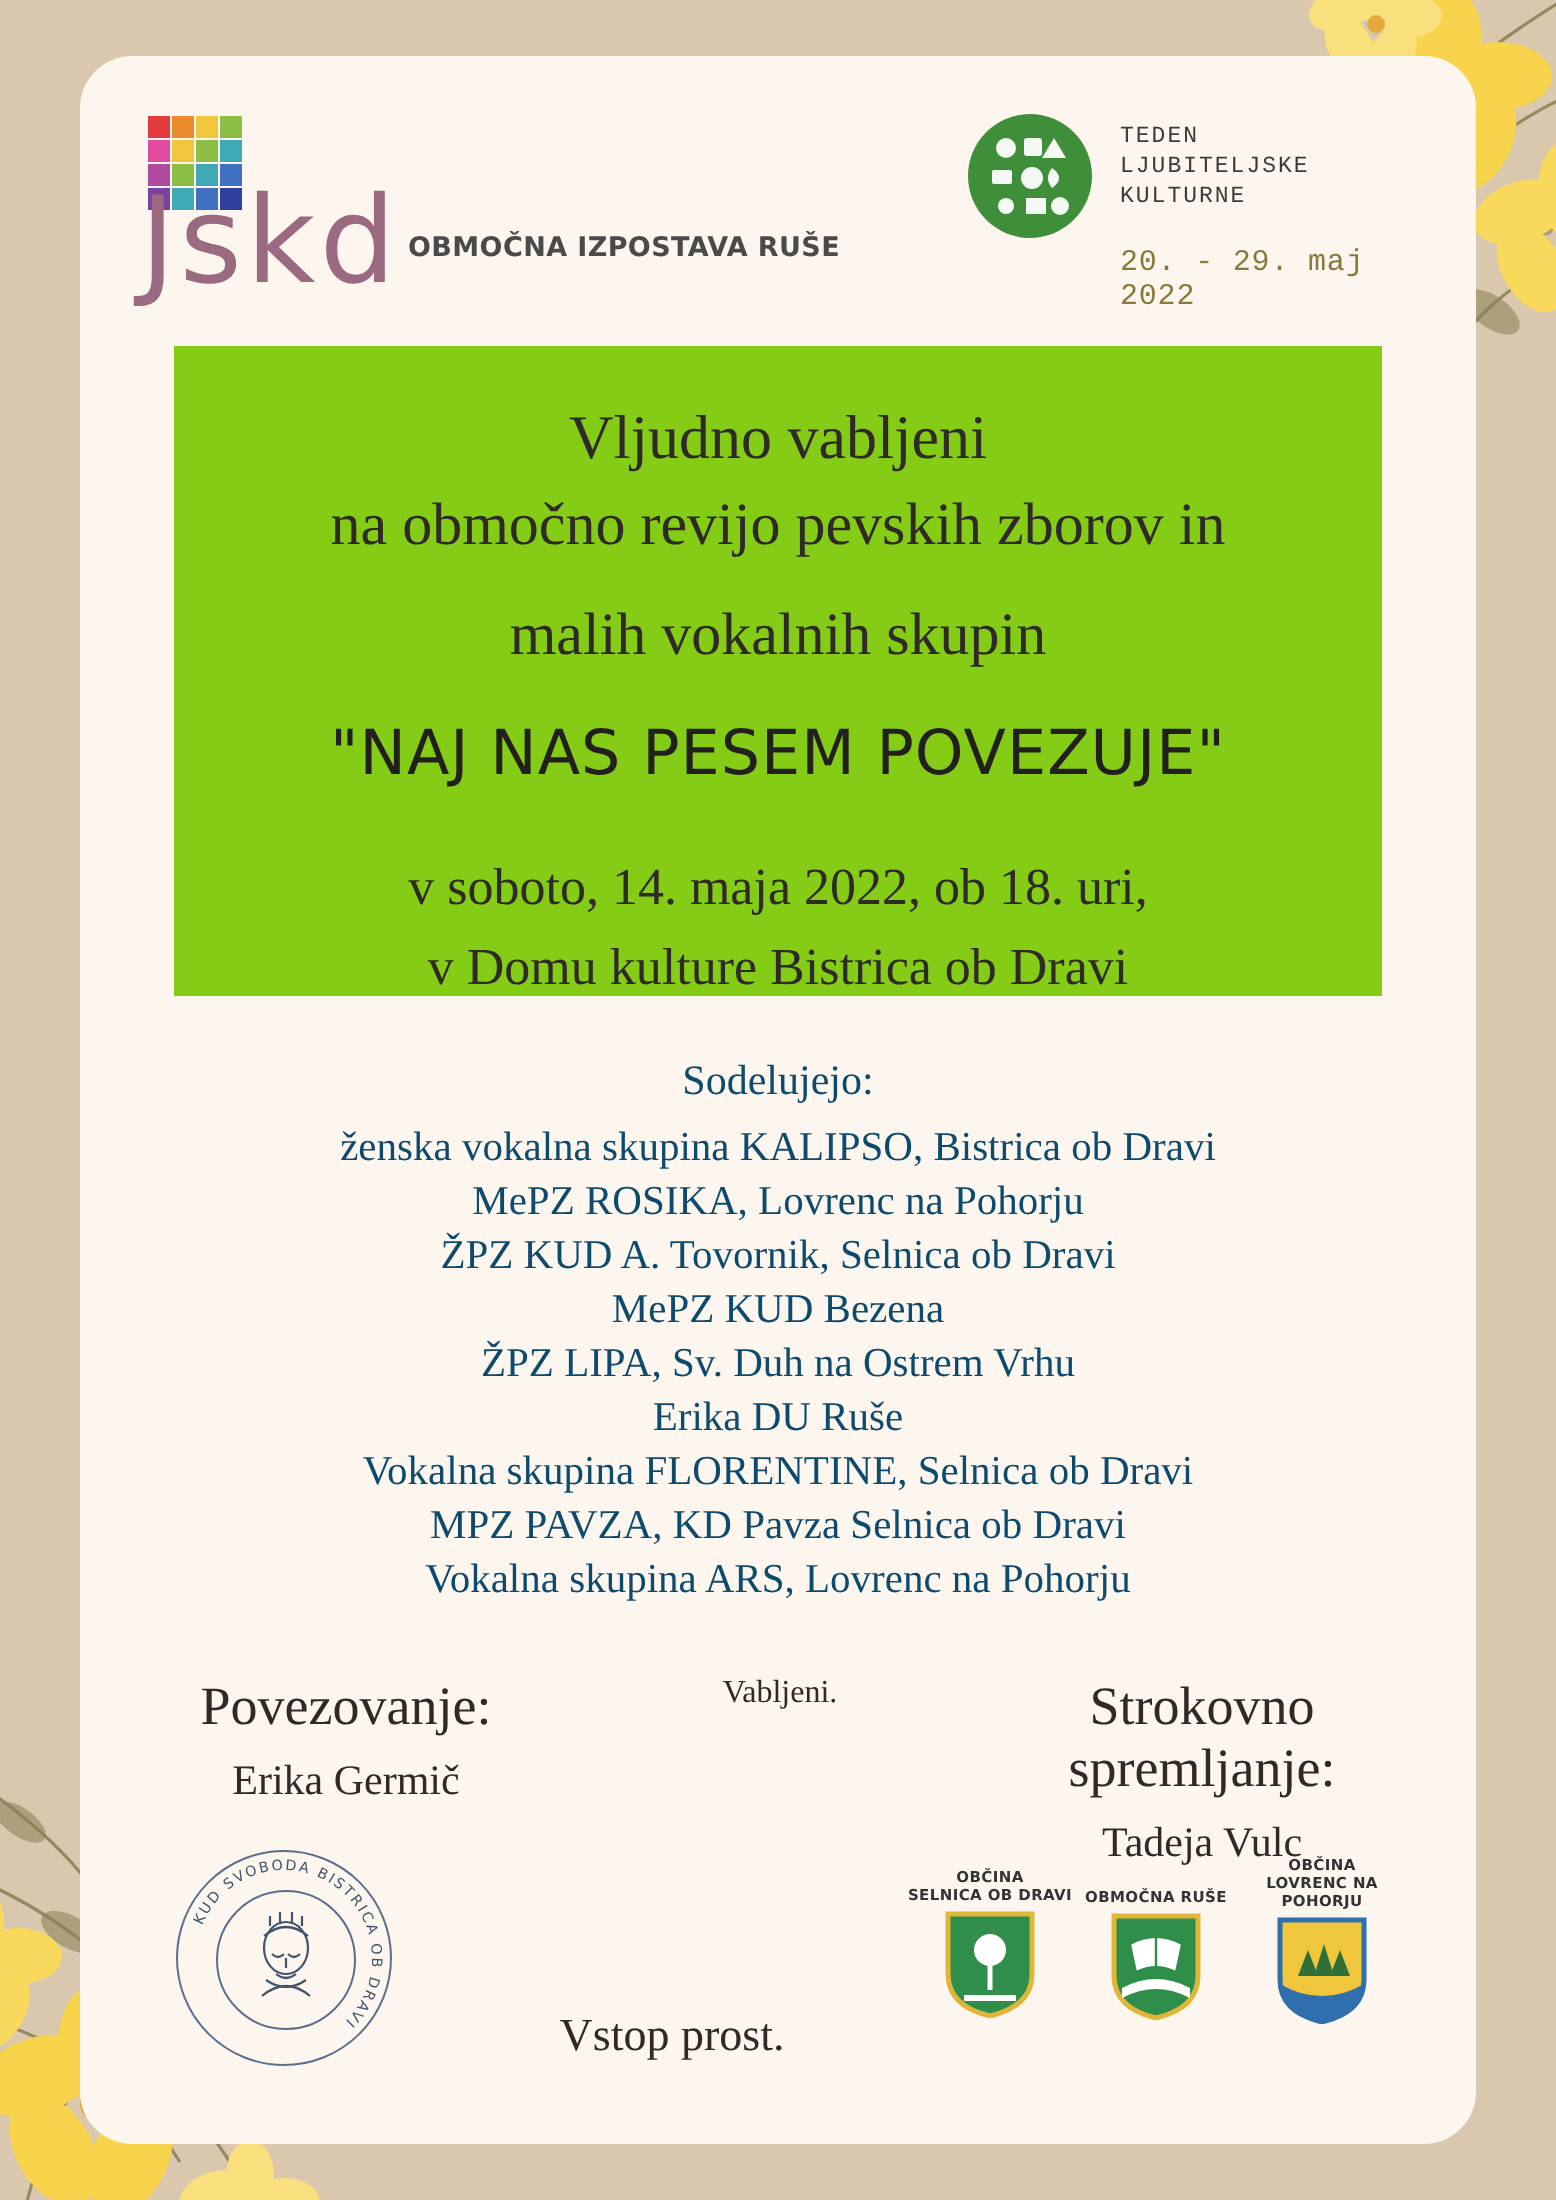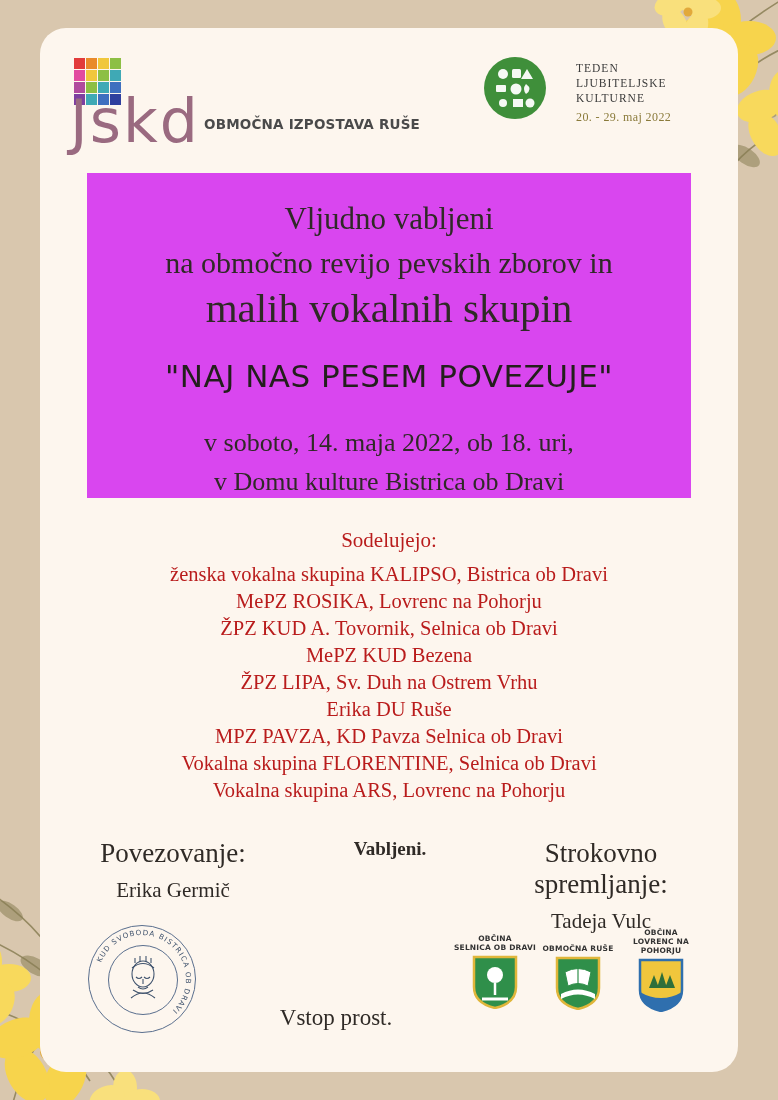--- a/index.html
+++ b/index.html
@@ -96,79 +96,79 @@
     position: absolute;
     left: 14px;
     top: 0;
     width: 62px;
     height: 62px;
     border-radius: 50%;
     background: #3f8f3a;
   }
   .tlk-text {
     position: absolute;
-    left: 106px;
+    left: 90px;
     top: 4px;
-    font-family: Liberation Serif, serif;
+    font-family: Liberation Mono, monospace;
     color: #3b3b3b;
   }
   .tlk-text .l {
     font-size: 11.5px;
     letter-spacing: 1px;
     line-height: 1.32;
   }
   .tlk-text .d {
-    margin-top: 3px;
-    font-size: 12px;
+    margin-top: 16px;
+    font-size: 15px;
     color: #8a7a3a;
     letter-spacing: 0.4px;
   }
 
   
   .highlight {
     position: absolute;
     left: 87px;
     top: 173px;
     width: 604px;
     height: 325px;
-    background: #d946ef;
+    background: #84cc16;
     display: flex;
     flex-direction: column;
     align-items: center;
     justify-content: flex-start;
     padding-top: 16px;
     box-sizing: border-box;
   }
   .h-line {
     color: #2f2a26;
     text-align: center;
     line-height: 1.3;
   }
   .h1 { font-size: 31px; margin-top: 10px; }
   .h2 { font-size: 30px; margin-top: 4px; }
-  .h3 { font-size: 41px; margin-top: 0px; }
+  .h3 { font-size: 30px; margin-top: 16px; }
   .title-main {
     font-family: "DejaVu Sans", sans-serif;
     font-size: 31px;
     letter-spacing: 0.5px;
     margin-top: 22px;
     color: #231f1c;
     text-align: center;
   }
   .h4 { font-size: 26px; margin-top: 32px; }
   .h5 { font-size: 26px; margin-top: 6px; }
 
   
   .participants {
     position: absolute;
     left: 60px;
     top: 528px;
     width: 658px;
     text-align: center;
-    color: #b91c1c;
+    color: #0c4a6e;
   }
   .participants .lead {
     font-size: 21px;
     margin-bottom: 8px;
   }
   .participants .p-item {
     font-size: 20.5px;
     line-height: 1.32;
   }
 
@@ -183,21 +183,21 @@
   .cred {
     position: absolute;
     text-align: center;
     color: #2f2a26;
   }
   .cred .role { font-size: 27px; }
   .cred .name { font-size: 21px; margin-top: 9px; }
   .cred-left { left: 8px; width: 210px; }
   .cred-mid  { left: 230px; width: 200px; }
   .cred-right{ right: 4px; width: 230px; }
-  .cred-mid .role { font-size: 19px; font-weight: bold; }
+  .cred-mid .role { font-size: 16px; }
 
   .vstop {
     position: absolute;
     left: 236px;
     top: 1005px;
     width: 200px;
     text-align: center;
     font-size: 23px;
     color: #2f2a26;
   }
@@ -428,22 +428,22 @@
   </div>
 
   <div class="participants">
     <div class="lead">Sodelujejo:</div>
     <div class="p-item">ženska vokalna skupina KALIPSO, Bistrica ob Dravi</div>
     <div class="p-item">MePZ ROSIKA, Lovrenc na Pohorju</div>
     <div class="p-item">ŽPZ KUD A. Tovornik, Selnica ob Dravi</div>
     <div class="p-item">MePZ KUD Bezena</div>
     <div class="p-item">ŽPZ LIPA, Sv. Duh na Ostrem Vrhu</div>
     <div class="p-item">Erika DU Ruše</div>
+    <div class="p-item">Vokalna skupina FLORENTINE, Selnica ob Dravi</div>
     <div class="p-item">MPZ PAVZA, KD Pavza Selnica ob Dravi</div>
-    <div class="p-item">Vokalna skupina FLORENTINE, Selnica ob Dravi</div>
     <div class="p-item">Vokalna skupina ARS, Lovrenc na Pohorju</div>
   </div>
 
   <div class="credits">
     <div class="cred cred-left">
       <div class="role">Povezovanje:</div>
       <div class="name">Erika Germič</div>
     </div>
     <div class="cred cred-mid">
       <div class="role">Vabljeni.</div>

